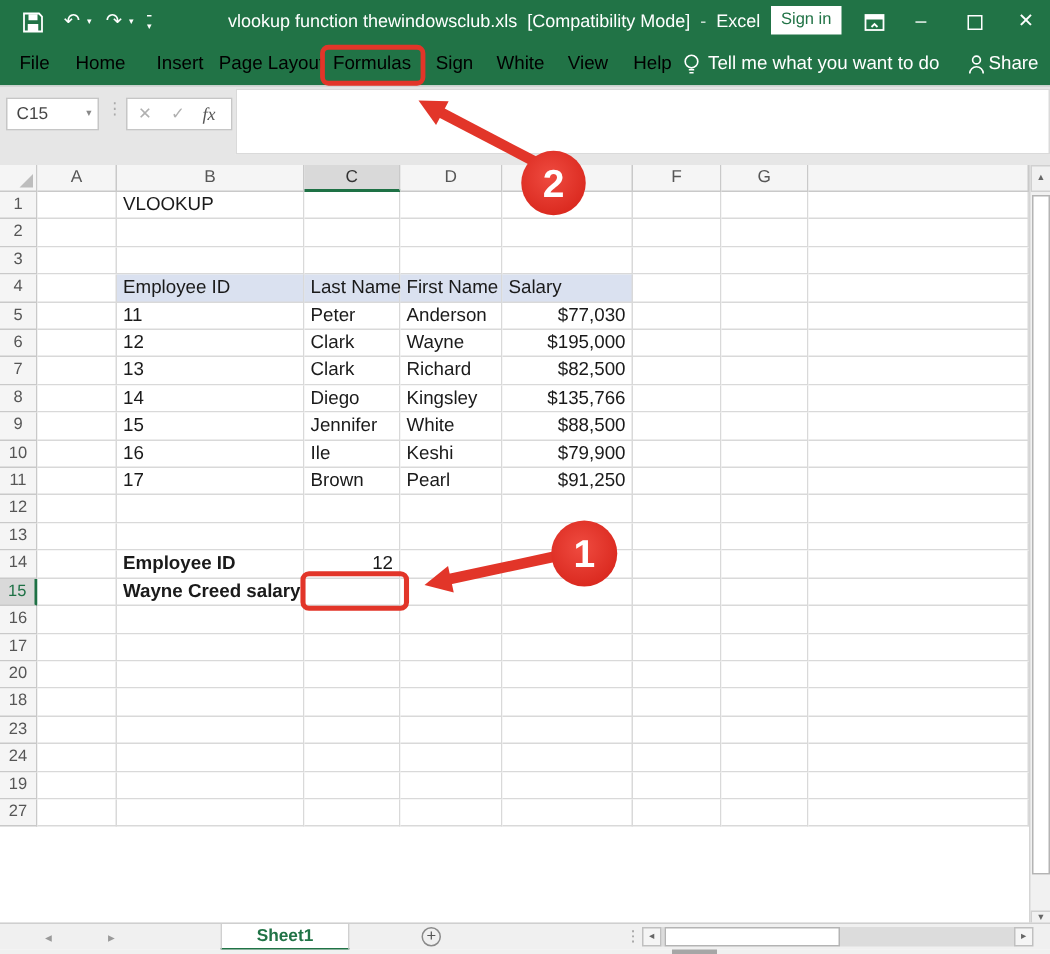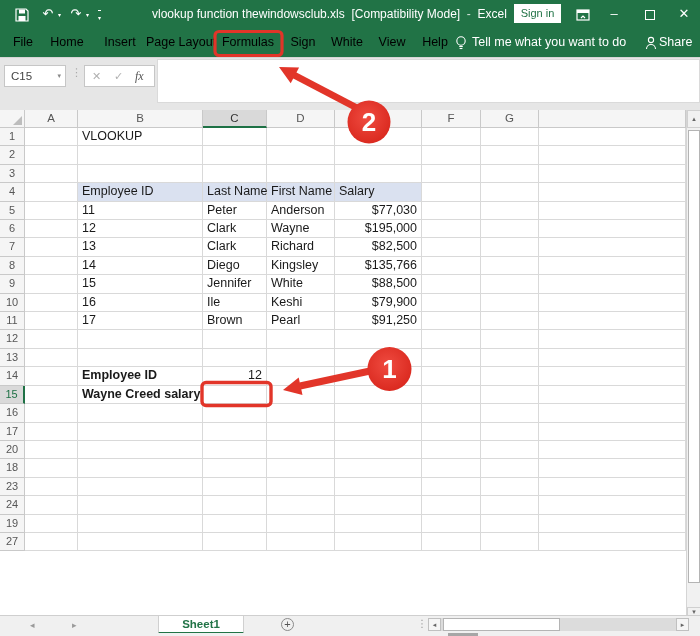--- a/index.html
+++ b/index.html
@@ -56,21 +56,21 @@
   .cell.tfill { background:#dae1f0; }
 
   
   #vscroll { left:686px; top:110px; width:14px; height:507px; background:#f1f1f1; border-left:1px solid #d5d5d5; }
   .sbtn { position:absolute; left:0; width:14px; background:#f1f1f1; border:1px solid #d0d0d0; color:#666; font-size:7px; text-align:center; }
   #vthumb { position:absolute; left:1px; top:20px; width:12px; height:453px; background:#fff; border:1px solid #b4b4b4; }
 
   
   #sheetbar { left:0; top:615px; width:700px; height:18px; background:#f0f0f0; border-top:1px solid #cfcfcf; }
   .navarrow { position:absolute; top:0; height:18px; line-height:18px; color:#9a9a9a; font-size:9px; }
-  #sheet-tab { position:absolute; left:158px; top:0; width:86px; height:18px; background:#fff; border-left:1px solid #d0d0d0; border-right:1px solid #d0d0d0; border-bottom:2px solid #217346; color:#217346; font-weight:bold; font-size:11.5px; text-align:center; line-height:16px; }
+  #sheet-tab { position:absolute; left:147px; top:0; width:86px; height:18px; background:#fff; border-left:1px solid #d0d0d0; border-right:1px solid #d0d0d0; border-bottom:2px solid #217346; color:#217346; font-weight:bold; font-size:11.5px; text-align:center; line-height:16px; }
   #add-sheet { position:absolute; left:281px; top:2px; width:13px; height:13px; border:1px solid #8a8a8a; border-radius:50%; color:#555; font-size:11px; line-height:11px; text-align:center; }
   #sheet-dots { position:absolute; left:417px; top:2px; color:#999; font-size:10px; }
   #hs-track { position:absolute; left:440px; top:2px; width:238px; height:13px; background:#dcdcdc; }
   #hs-left { position:absolute; left:428px; top:2px; width:13px; height:13px; background:#f5f5f5; border:1px solid #c0c0c0; color:#666; font-size:7px; text-align:center; line-height:11px; }
   #hs-right { position:absolute; left:676px; top:2px; width:13px; height:13px; background:#f5f5f5; border:1px solid #c0c0c0; color:#666; font-size:7px; text-align:center; line-height:11px; }
   #hs-thumb { position:absolute; left:443px; top:2px; width:117px; height:13px; background:#fff; border:1px solid #b4b4b4; }
   #bottom-strip { left:0; top:633px; width:700px; height:3px; background:#f0f0f0; }
   #bottom-strip i { position:absolute; left:448px; top:0; width:30px; height:3px; background:#a6a6a6; }
 
   

